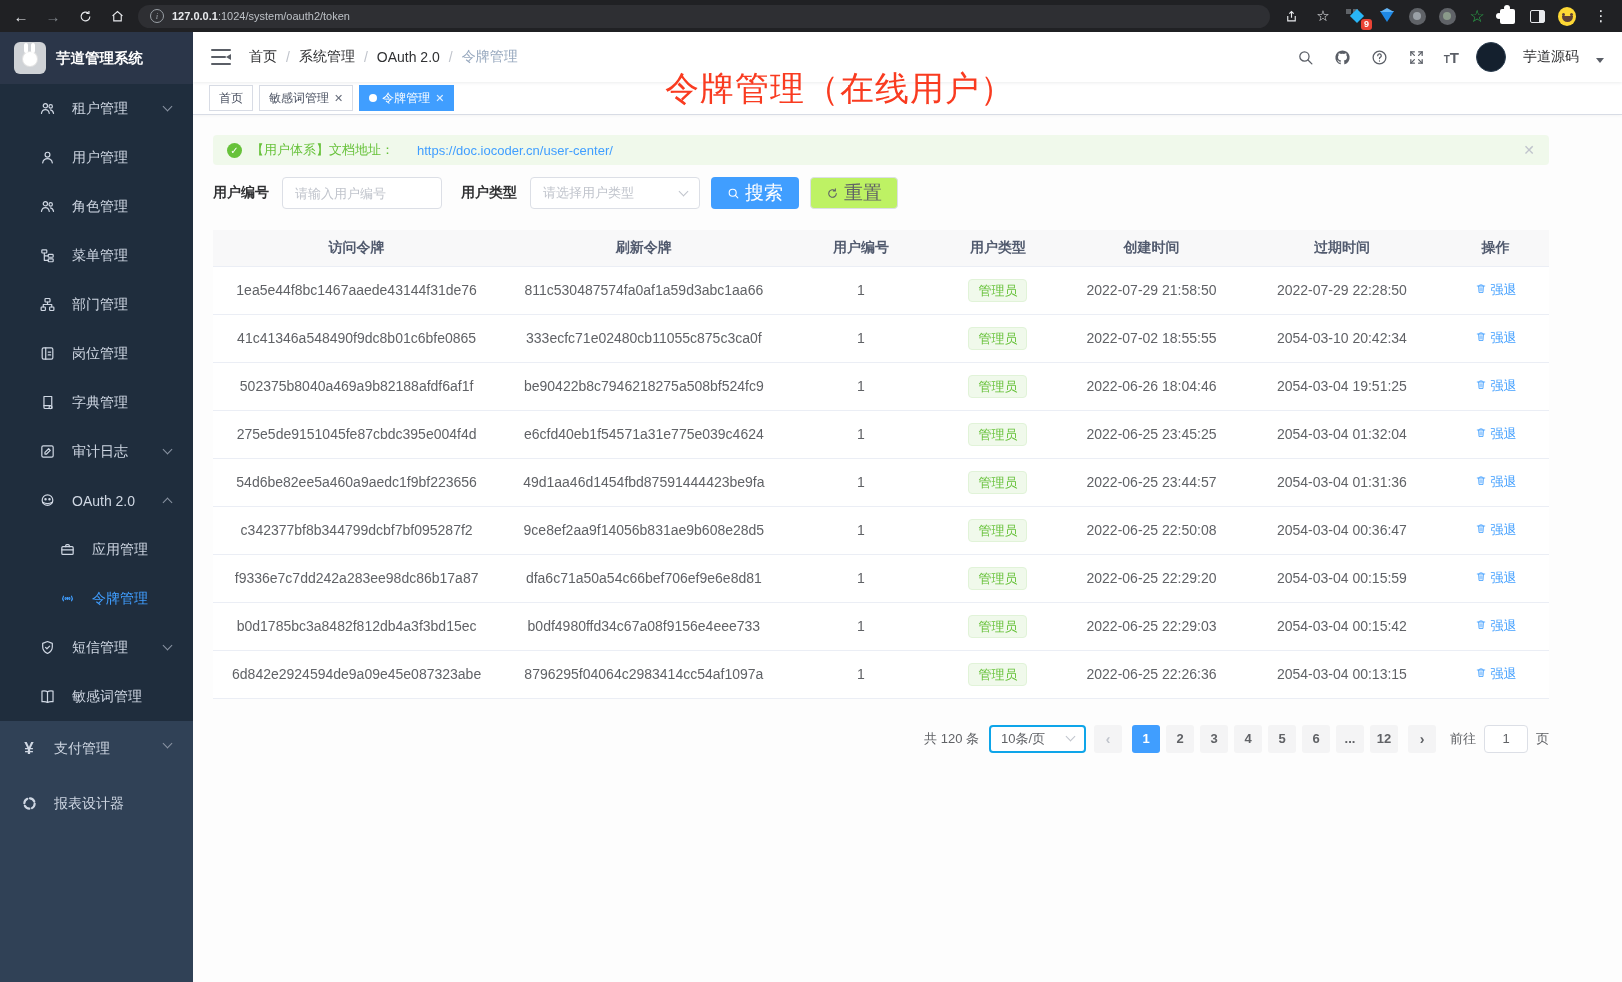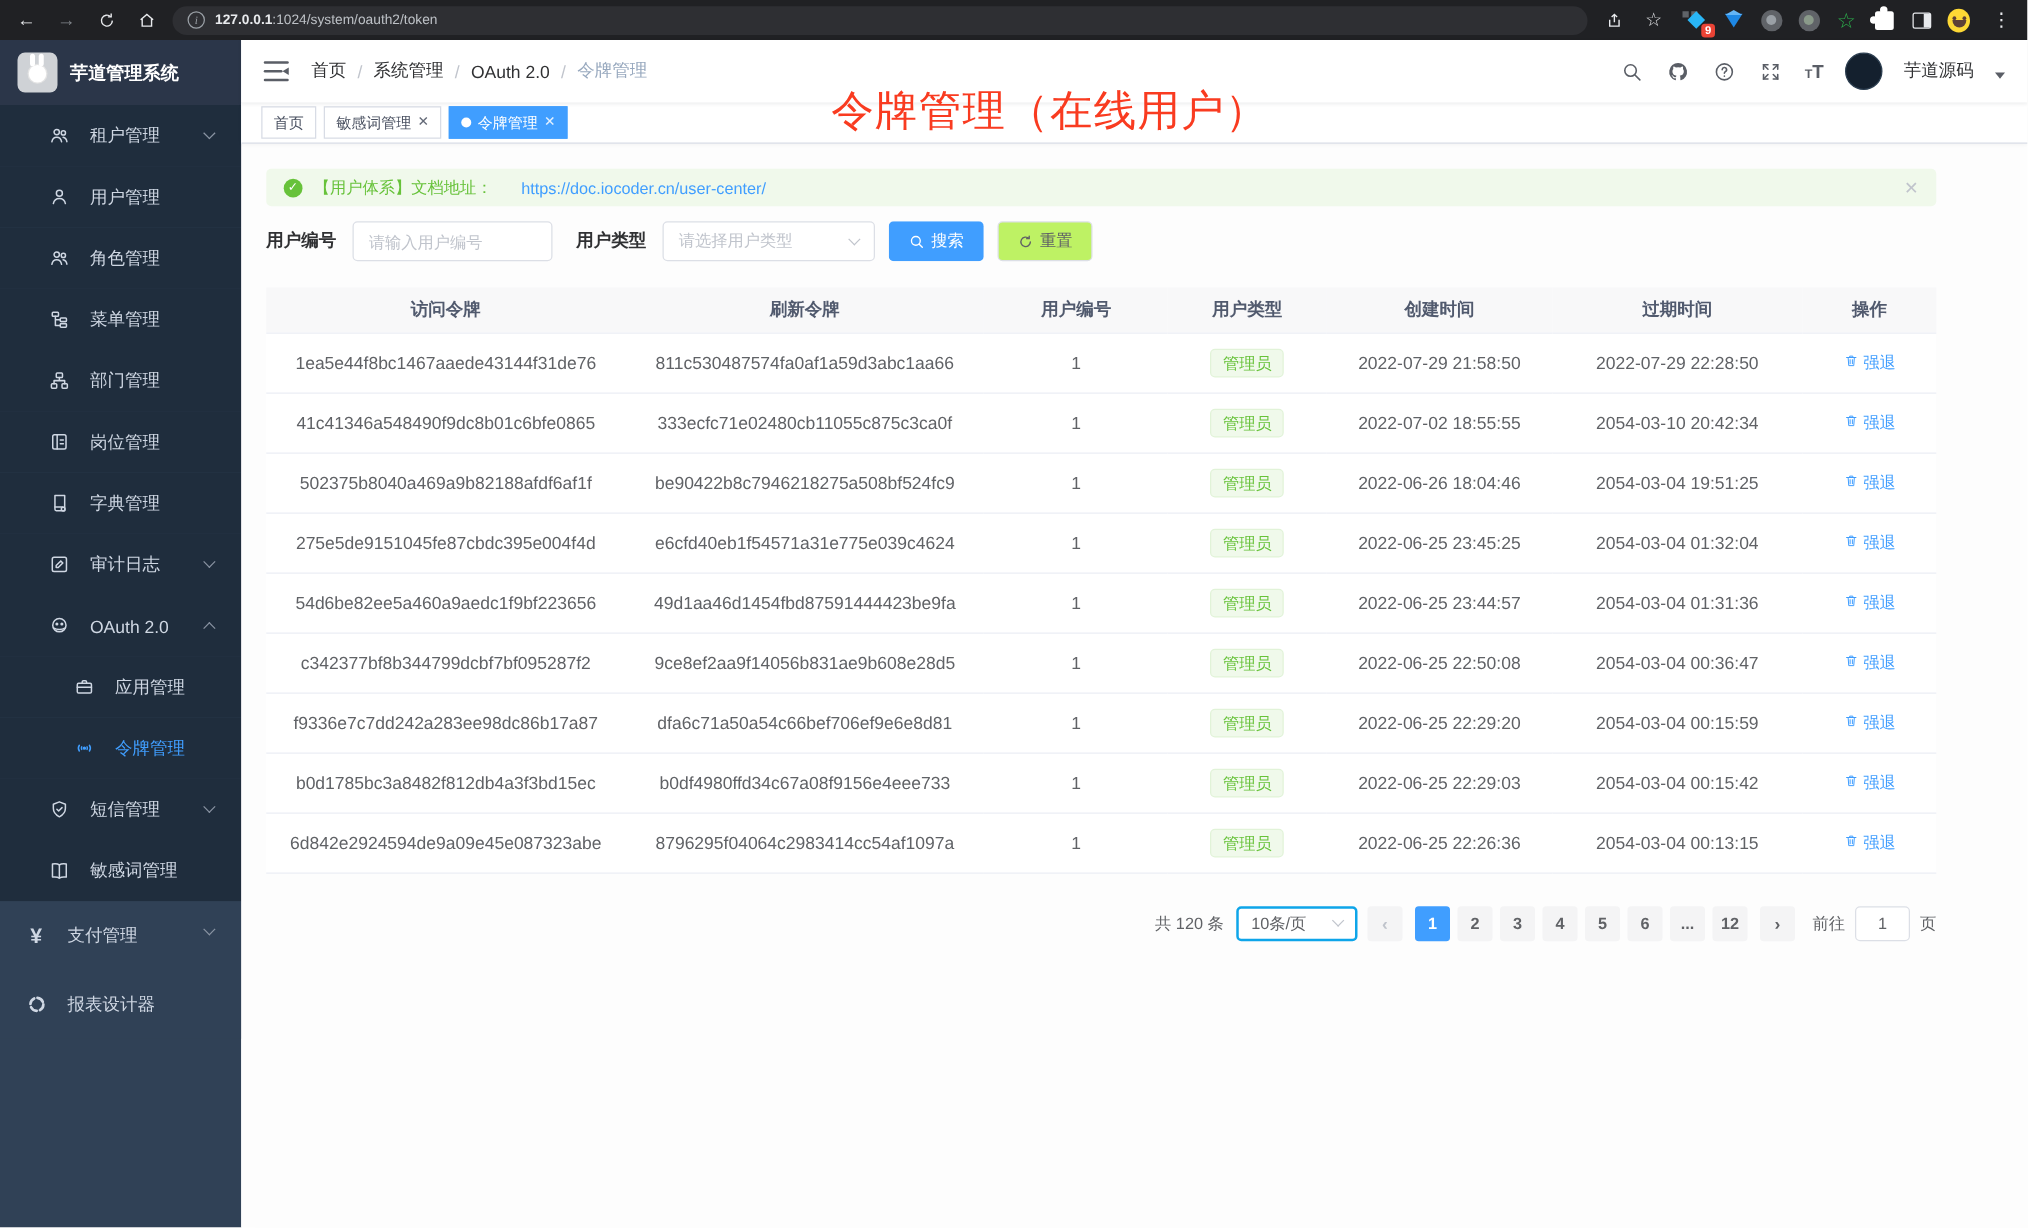--- a/index.html
+++ b/index.html
@@ -102,21 +102,21 @@
   .alert-link { color:#409EFF; font-size:13px; text-decoration:none;padding-left:14px; }
   .alert-close { margin-left:auto; color:#c0c4cc; font-size:14px; cursor:pointer; }
 
   .filters { display:flex; align-items:center; margin-bottom:21px; }
   .f-label { font-weight:bold; color:#303133; font-size:14px; margin-right:13px; }
   .f-input { width:160px; height:32px; border:1px solid #dcdfe6; border-radius:4px; padding:0 12px; font-size:13px; color:#606266; background:#fff; font-family:inherit; }
   .f-input::placeholder { color:#c0c4cc; }
   .f-select { width:170px; height:32px; border:1px solid #dcdfe6; border-radius:4px; padding:0 12px; font-size:13px; color:#c0c4cc; background:#fff; display:flex; align-items:center; justify-content:space-between; cursor:pointer; }
   .sel-chev { width:7px; height:7px; border-right:1.4px solid #c0c4cc; border-bottom:1.4px solid #c0c4cc; transform:rotate(45deg); margin-top:-4px; }
   .gap19 { width:19px; } .gap11 { width:11px; }
-  .btn { height:32px; border-radius:4px; font-size:13px; display:inline-flex; align-items:center; justify-content:center; gap:5px; cursor:pointer; padding:0 15px; border:1px solid transparent; font-family:inherit; }
+  .btn { height:32px; border-radius:4px; font-size:19px; display:inline-flex; align-items:center; justify-content:center; gap:5px; cursor:pointer; padding:0 15px; border:1px solid transparent; font-family:inherit; }
   .btn-primary { background:#409EFF; color:#fff; }
   .btn-plain { background:#bef264; border-color:#dcdfe6; color:#606266; }
   .btn svg { width:13px; height:13px; fill:none; stroke:currentColor; stroke-width:2; stroke-linecap:round; }
 
   table.grid { width:100%; border-collapse:collapse; table-layout:fixed; }
   .grid th { height:36px; background:#f8f8f9; color:#515a6e; font-size:14px; font-weight:bold; text-align:center; border-bottom:1px solid #ebeef5; }
   .grid td { height:48px; color:#606266; font-size:14px; text-align:center; border-bottom:1px solid #ebeef5; background:#fff; }
   .tag-success { display:inline-block; background:#f0f9eb; border:1px solid #e1f3d8; color:#67c23a; border-radius:4px; font-size:13px; padding:4px 9px; line-height:1; }
   .act-link { color:#409EFF; font-size:13px; display:inline-flex; align-items:center; gap:4px; cursor:pointer; }
   .act-link svg { width:12px; height:13px; fill:none; stroke:#409EFF; stroke-width:1.6; stroke-linecap:round; }

